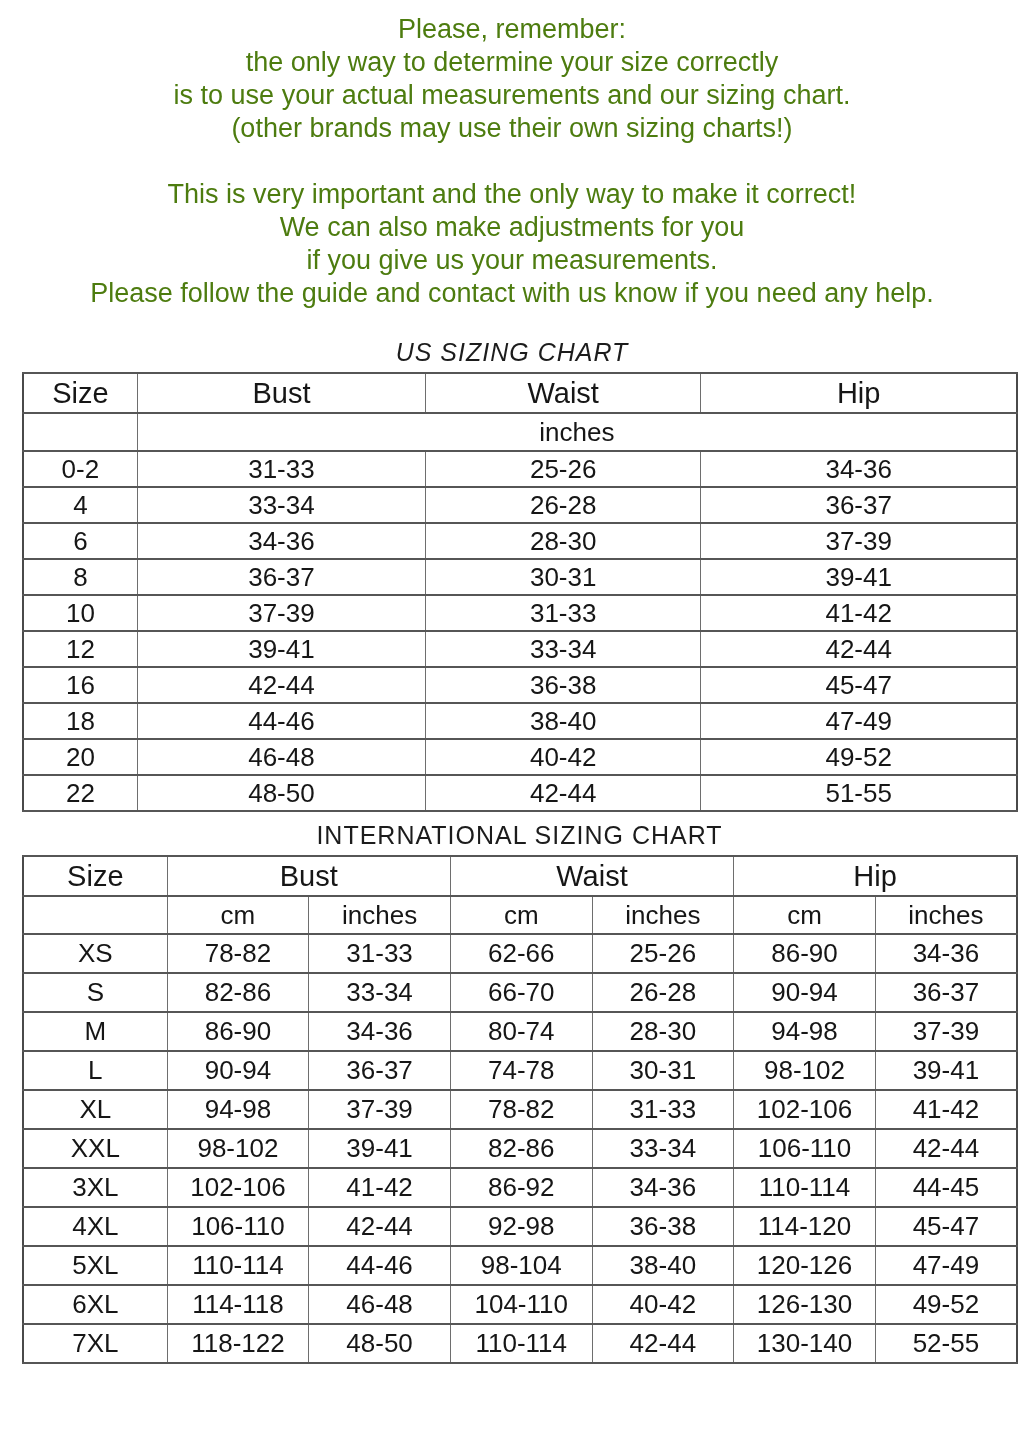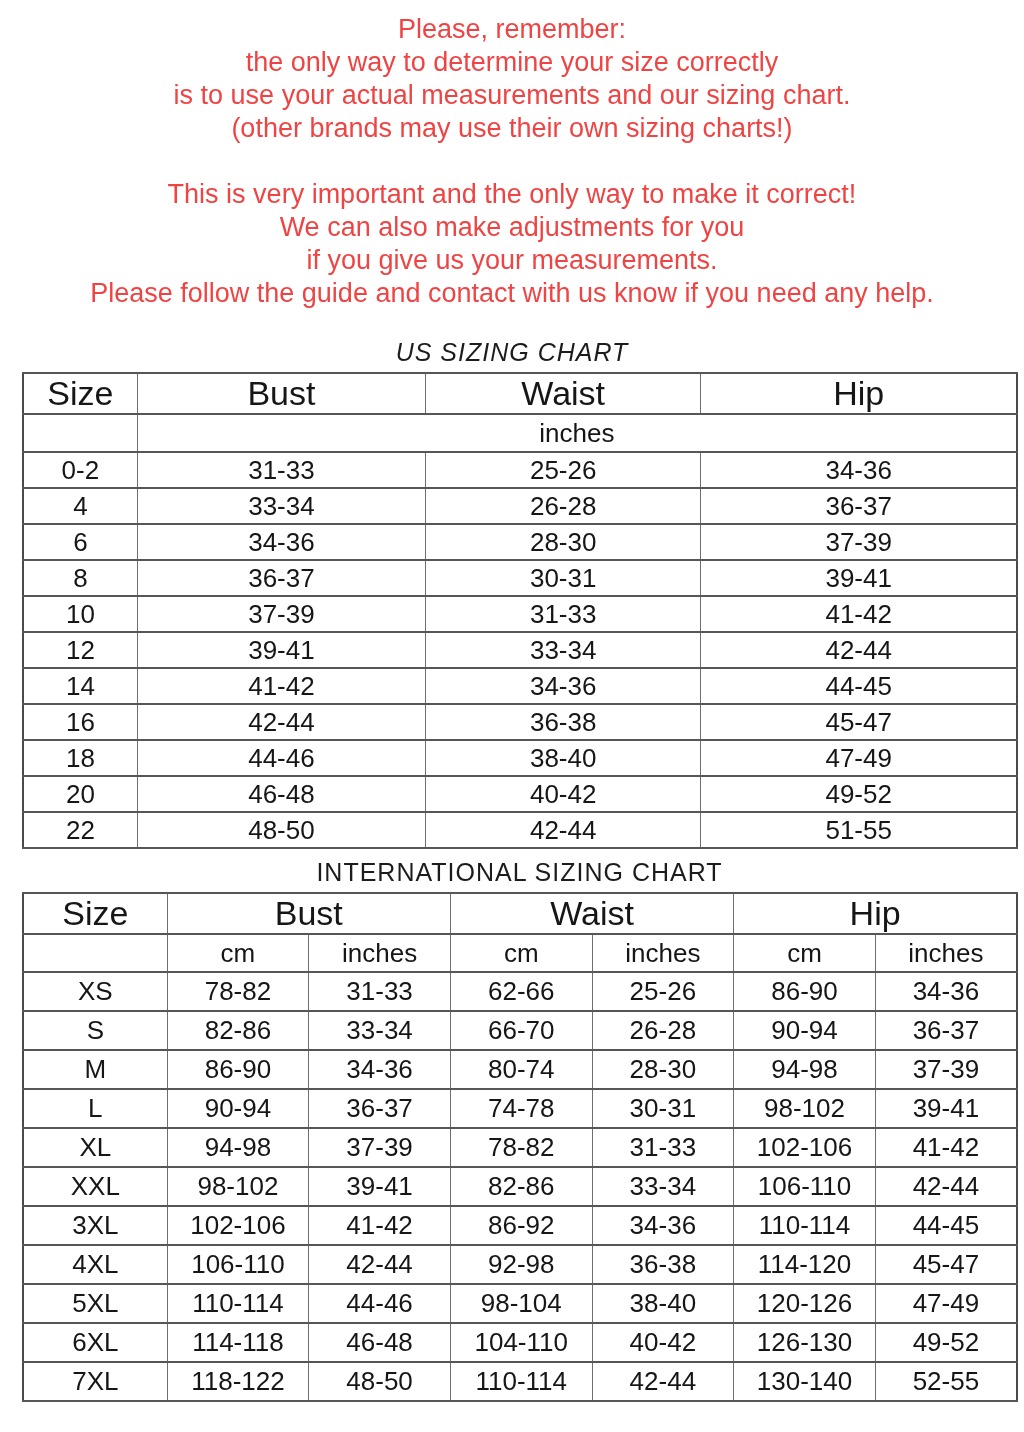--- a/index.html
+++ b/index.html
@@ -60,26 +60,26 @@
     padding: 0;
     font-weight: 300;
     overflow: hidden;
     white-space: nowrap;
   }
   table.size-table { border: 2px solid #4a4a4a; }
   tr.hdr-row  { height: 40px; }
   tr.sub-row  { height: 38px; padding-left: 27px; }
   table.us-table tbody tr   { height: 36px; }
   table.intl-table tbody tr { height: 39px; }
-  .hdr-row th { font-size: 34px; }
+  .hdr-row th { font-size: 29px; }
 </style>
 </head>
 <body>
 
-<div class="intro" style="color: #ef4444;">
+<div class="intro" style="color: #4d7c0f;">
   <div class="line">Please, remember:</div>
   <div class="line">the only way to determine your size correctly</div>
   <div class="line">is to use your actual measurements and our sizing chart.</div>
   <div class="line">(other brands may use their own sizing charts!)</div>
   <div class="para-gap"></div>
   <div class="line">This is very important and the only way to make it correct!</div>
   <div class="line">We can also make adjustments for you</div>
   <div class="line">if you give us your measurements.</div>
   <div class="line">Please follow the guide and contact with us know if you need any help.</div>
 </div>
@@ -136,26 +136,20 @@
         <td>31-33</td>
         <td>41-42</td>
       </tr>
       <tr>
         <td>12</td>
         <td>39-41</td>
         <td>33-34</td>
         <td>42-44</td>
       </tr>
       <tr>
-        <td>14</td>
-        <td>41-42</td>
-        <td>34-36</td>
-        <td>44-45</td>
-      </tr>
-      <tr>
         <td>16</td>
         <td>42-44</td>
         <td>36-38</td>
         <td>45-47</td>
       </tr>
       <tr>
         <td>18</td>
         <td>44-46</td>
         <td>38-40</td>
         <td>47-49</td>

